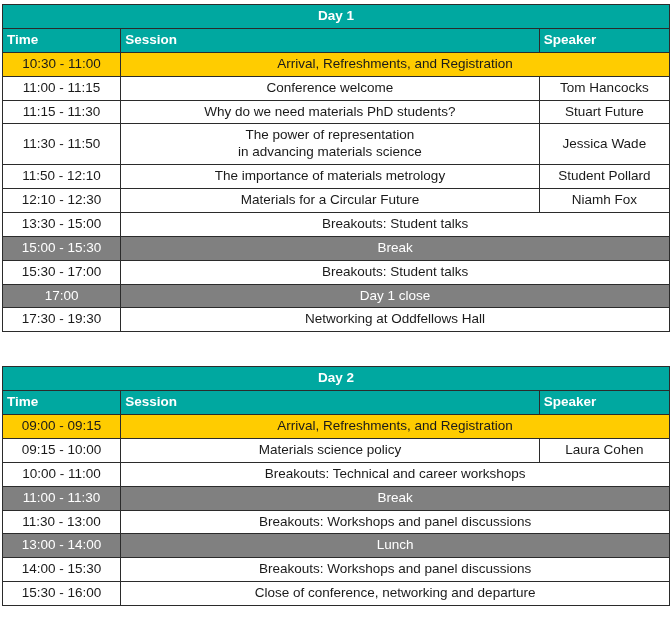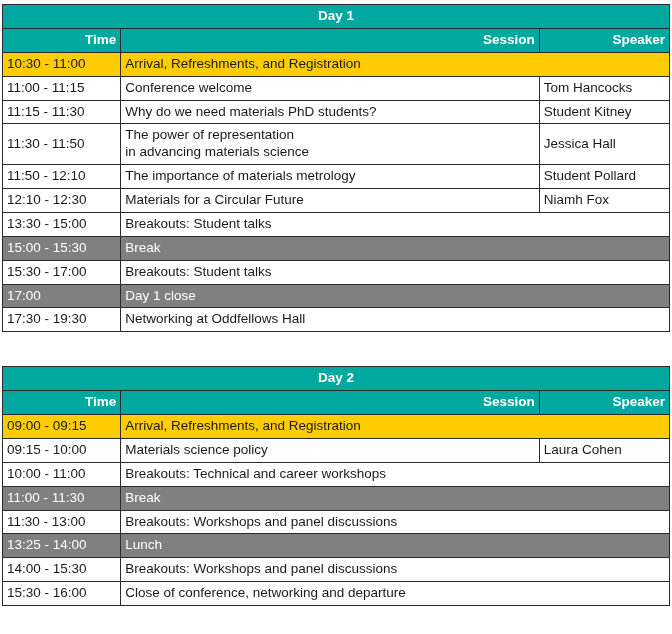--- a/index.html
+++ b/index.html
@@ -41,26 +41,26 @@
     color: #ffffff;
     text-align: center;
     font-weight: bold;
     font-size: 14.5px;
     padding: 4px;
     border: 1px solid #2b2b2b;
   }
   .head-row td {
     background: #00a8a0;
     color: #ffffff;
-    text-align: right;
+    text-align: left;
     font-weight: bold;
     font-size: 13.5px;
     padding: 3px;
   }
-  .c { text-align: left; }
+  .c { text-align: center; }
   .row-highlight td {
     background: #fc0;
     font-weight: normal;
   }
   .row-grey td {
     background: #808080;
     color: #ffffff;
   }
   .spacer {
     height: 34px;
@@ -94,26 +94,26 @@
           <td class="c" colspan="2">Arrival, Refreshments, and Registration</td>
         </tr>
         <tr>
           <td class="c">11:00 - 11:15</td>
           <td class="c">Conference welcome</td>
           <td class="c">Tom Hancocks</td>
         </tr>
         <tr>
           <td class="c">11:15 - 11:30</td>
           <td class="c">Why do we need materials PhD students?</td>
-          <td class="c">Student Kitney</td>
+          <td class="c">Stuart Future</td>
         </tr>
         <tr>
           <td class="c">11:30 - 11:50</td>
           <td class="c twoline">The power of representation<br>in advancing materials science</td>
-          <td class="c">Jessica Hall</td>
+          <td class="c">Jessica Wade</td>
         </tr>
         <tr>
           <td class="c">11:50 - 12:10</td>
           <td class="c">The importance of materials metrology</td>
           <td class="c">Student Pollard</td>
         </tr>
         <tr>
           <td class="c">12:10 - 12:30</td>
           <td class="c">Materials for a Circular Future</td>
           <td class="c">Niamh Fox</td>
@@ -175,21 +175,21 @@
         </tr>
         <tr class="row-grey">
           <td class="c">11:00 - 11:30</td>
           <td class="c" colspan="2">Break</td>
         </tr>
         <tr>
           <td class="c">11:30 - 13:00</td>
           <td class="c" colspan="2">Breakouts: Workshops and panel discussions</td>
         </tr>
         <tr class="row-grey">
-          <td class="c">13:25 - 14:00</td>
+          <td class="c">13:00 - 14:00</td>
           <td class="c" colspan="2">Lunch</td>
         </tr>
         <tr>
           <td class="c">14:00 - 15:30</td>
           <td class="c" colspan="2">Breakouts: Workshops and panel discussions</td>
         </tr>
         <tr>
           <td class="c">15:30 - 16:00</td>
           <td class="c" colspan="2">Close of conference, networking and departure</td>
         </tr>

